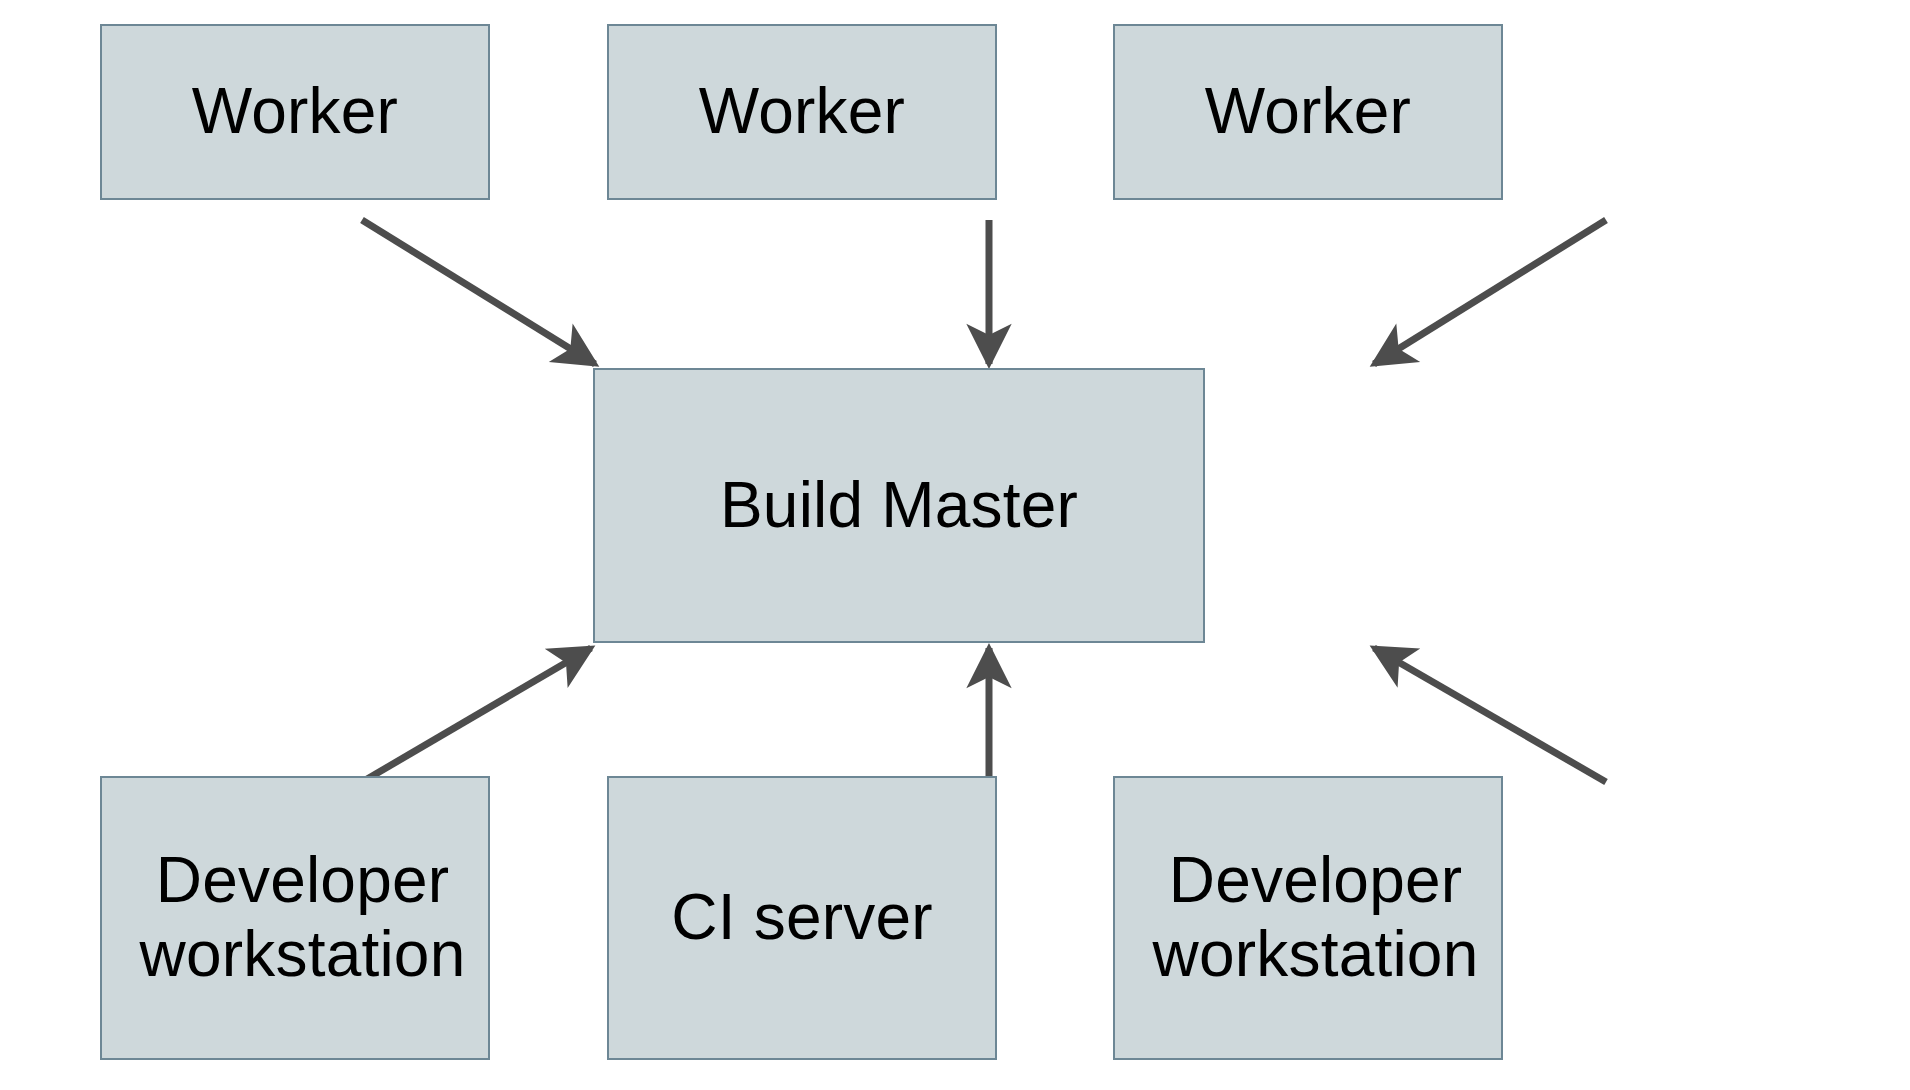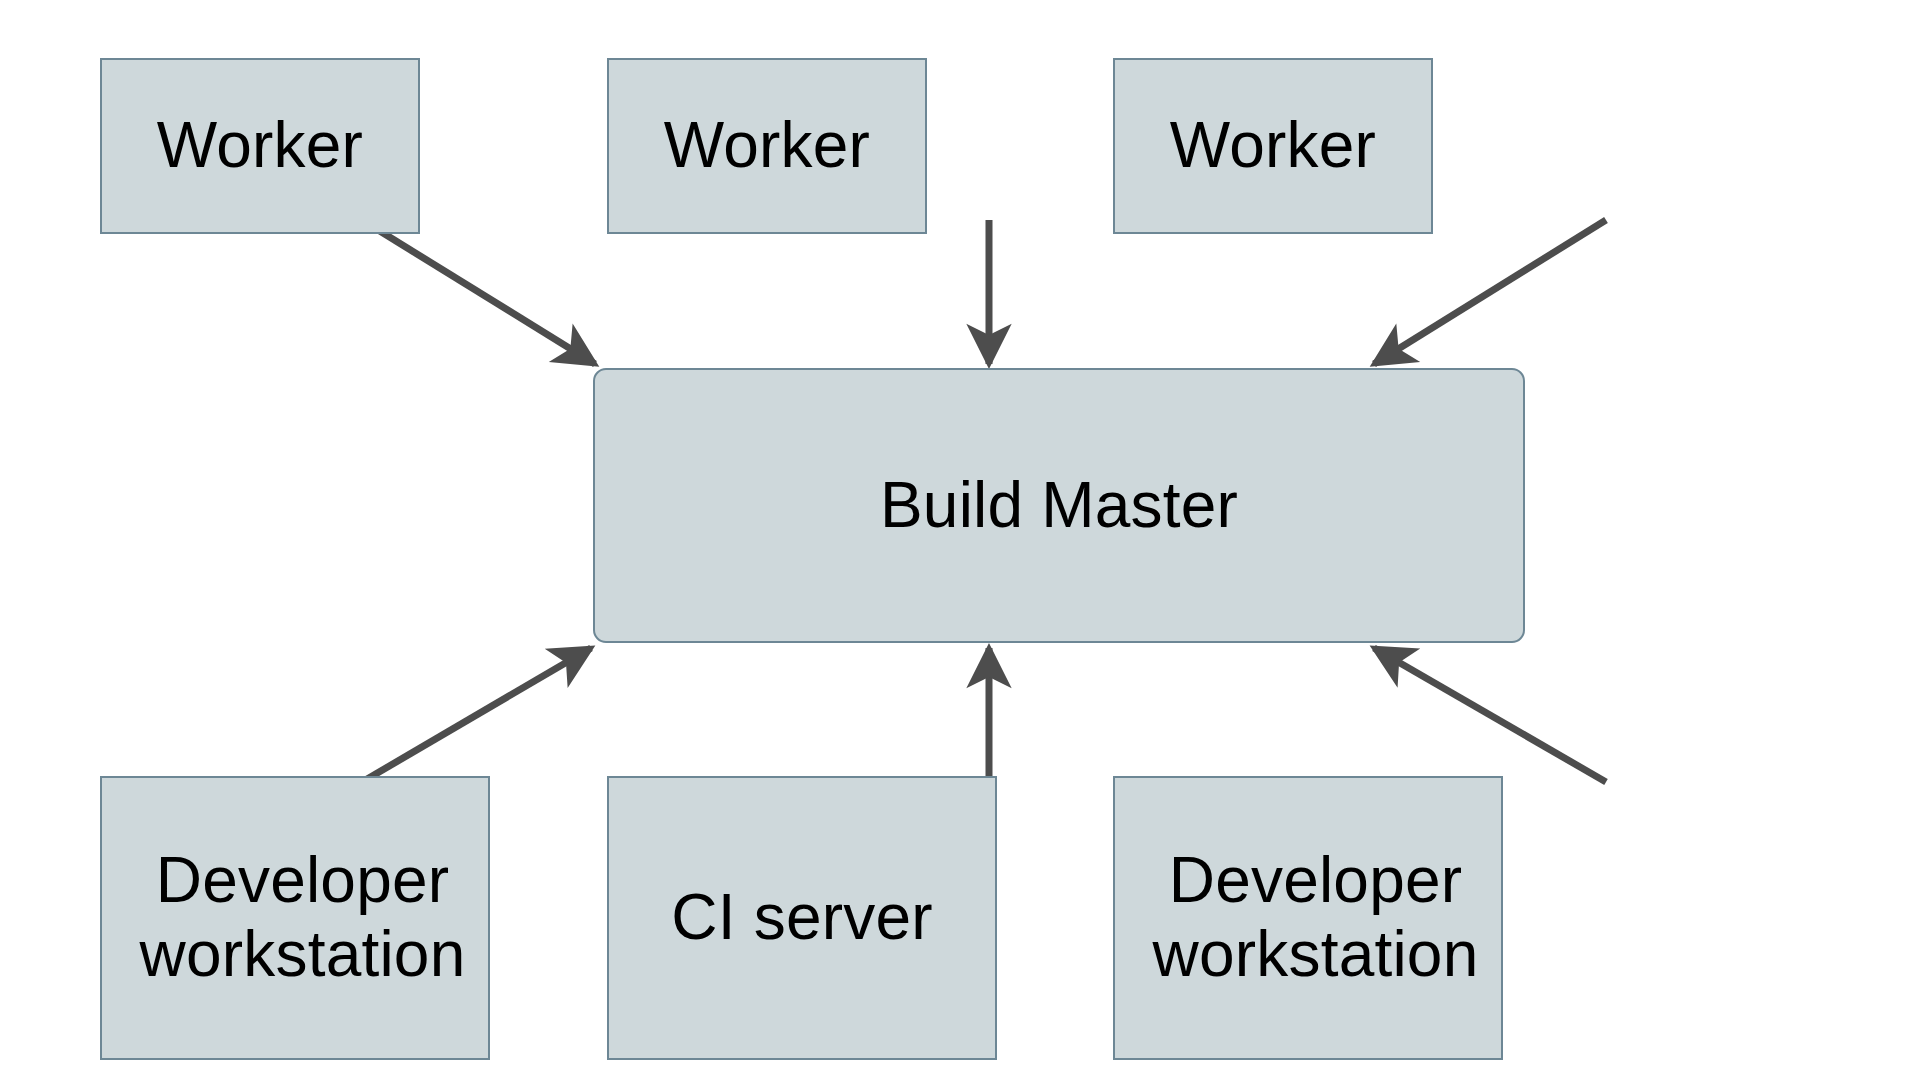--- a/index.html
+++ b/index.html
@@ -37,37 +37,36 @@
     text-align: center;
   }
   .node-label {
     color: #000000;
     font-weight: 400;
     line-height: 1.15;
     letter-spacing: 0.2px;
     white-space: pre-line;
   }
   .n-worker-1, .n-worker-2, .n-worker-3 {
-    width: 320px;
+    width: 390px;
     height: 176px;
-    top: 58px;
+    top: 24px;
   }
   .n-worker-1 { left: 100px; }
   .n-worker-2 { left: 607px; }
   .n-worker-3 { left: 1113px; }
   .n-worker-1 .node-label,
   .n-worker-2 .node-label,
   .n-worker-3 .node-label { font-size: 64px; }
 
   .n-master {
     left: 593px;
     top: 368px;
-    width: 932px;
+    width: 612px;
     height: 275px;
-    border-radius: 13px;
   }
   .n-master .node-label { font-size: 64px; }
 
   .n-dev-1, .n-ci, .n-dev-2 {
     width: 390px;
     height: 284px;
     top: 776px;
   }
   .n-dev-1 { left: 100px; }
   .n-ci    { left: 607px; }

